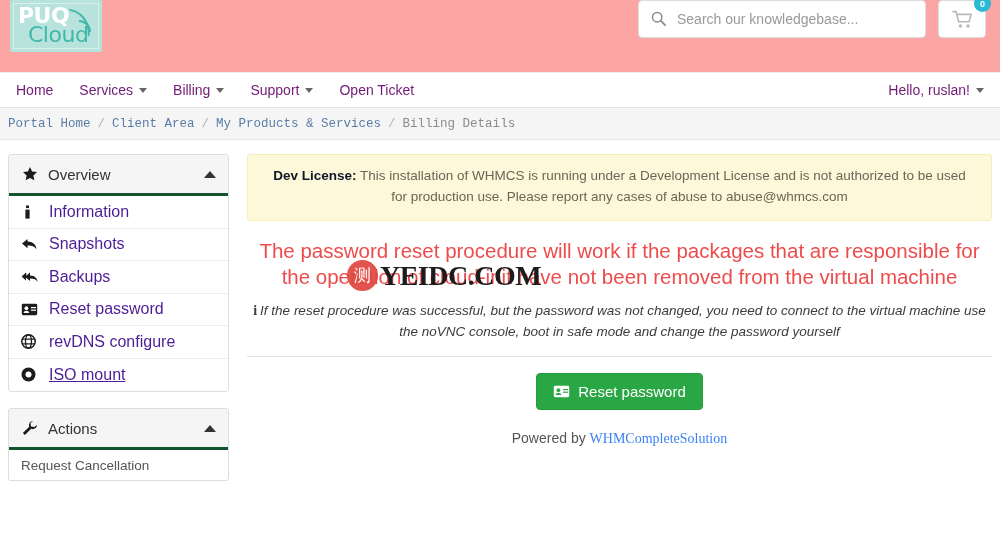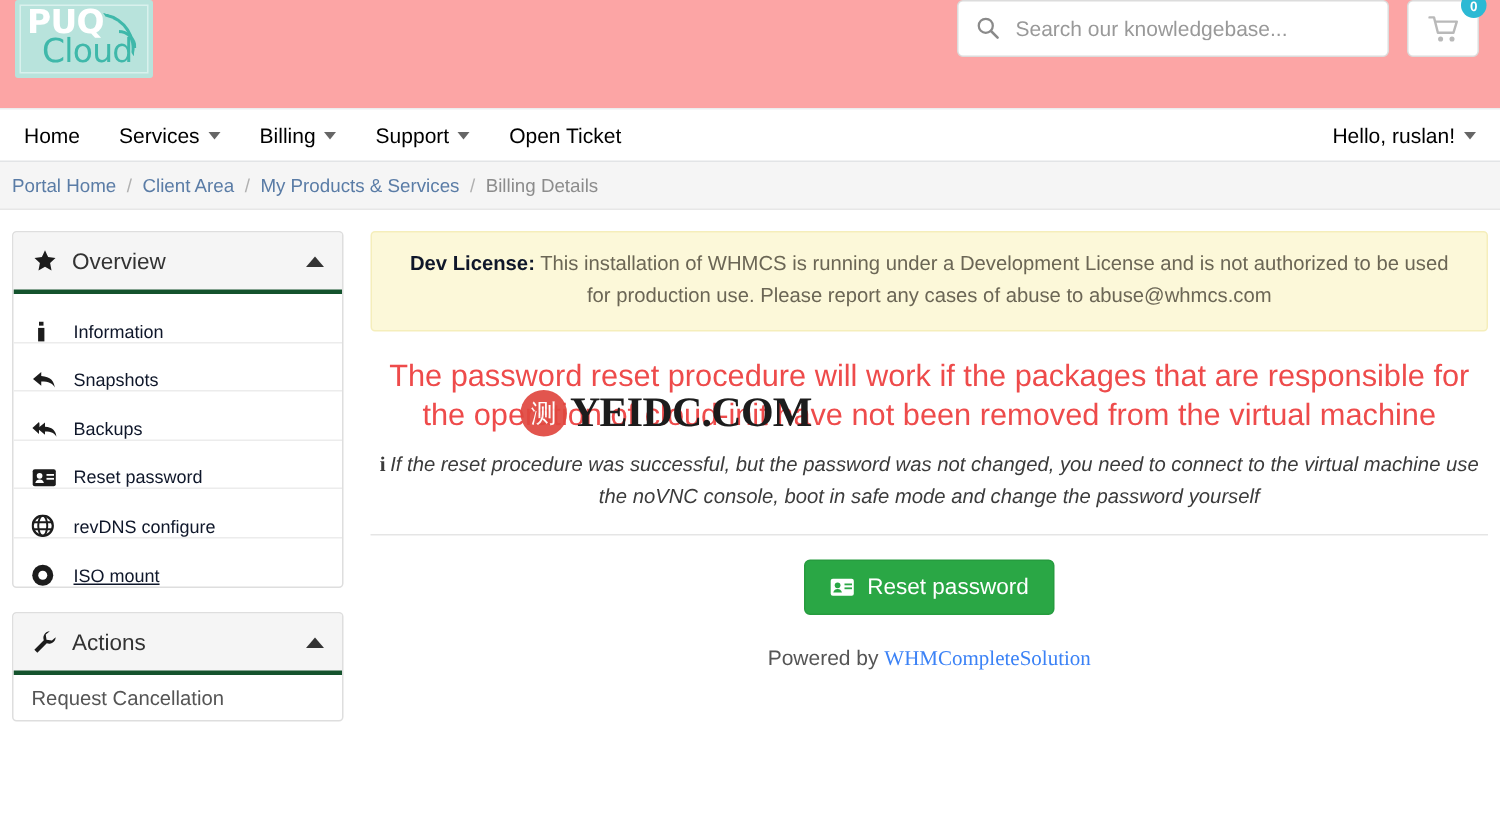--- a/index.html
+++ b/index.html
@@ -121,21 +121,21 @@
     height: 36px;
     border-top: 1px solid #eceeef;
     border-bottom: 1px solid #e2e4e6;
     display: flex;
     align-items: center;
     padding: 0 16px;
     background: #fff;
   }
   .nav-item {
     font-size: 14px;
-    color: #000000;
+    color: #701a75;
     margin-right: 26px;
     cursor: pointer;
     display: flex; align-items: center;
     white-space: nowrap;
   }
   .caret {
     display: inline-block;
     margin-left: 6px;
     width: 0; height: 0;
     border-left: 4px solid transparent;
@@ -146,20 +146,21 @@
 
   
   .breadcrumb-bar {
     height: 32px;
     background: #f5f5f5;
     border-bottom: 1px solid #e7e7e7;
     display: flex;
     align-items: center;
     padding: 0 8px;
     font-size: 12.5px;
+    font-family: Liberation Mono, monospace;
   }
   .bc-link { color: #5a7ca6; cursor: pointer; }
   .bc-sep { color: #b0b0b0; margin: 0 7px; }
   .bc-current { color: #8c8c8c; }
 
   
   .layout {
     display: flex;
     padding: 14px 8px 0 8px;
     align-items: flex-start;
@@ -195,25 +196,25 @@
   }
   .chev-up {
     width: 0; height: 0;
     border-left: 6px solid transparent;
     border-right: 6px solid transparent;
     border-bottom: 7px solid #333;
   }
   .menu-item {
     height: 32.5px;
     display: flex;
-    align-items: flex-end;
+    align-items: center;
     padding: 0 12px;
     border-bottom: 1px solid #ececec;
-    font-size: 12px;
-    color: #0f172a;
+    font-size: 16px;
+    color: #4c1d95;
     cursor: pointer;
   }
   .menu-item:last-child { border-bottom: none; text-decoration: underline; }
   .menu-icon {
     width: 20px;
     margin-right: 8px;
     display: flex; align-items: center;
     color: #222;
     flex: 0 0 auto;
   }

